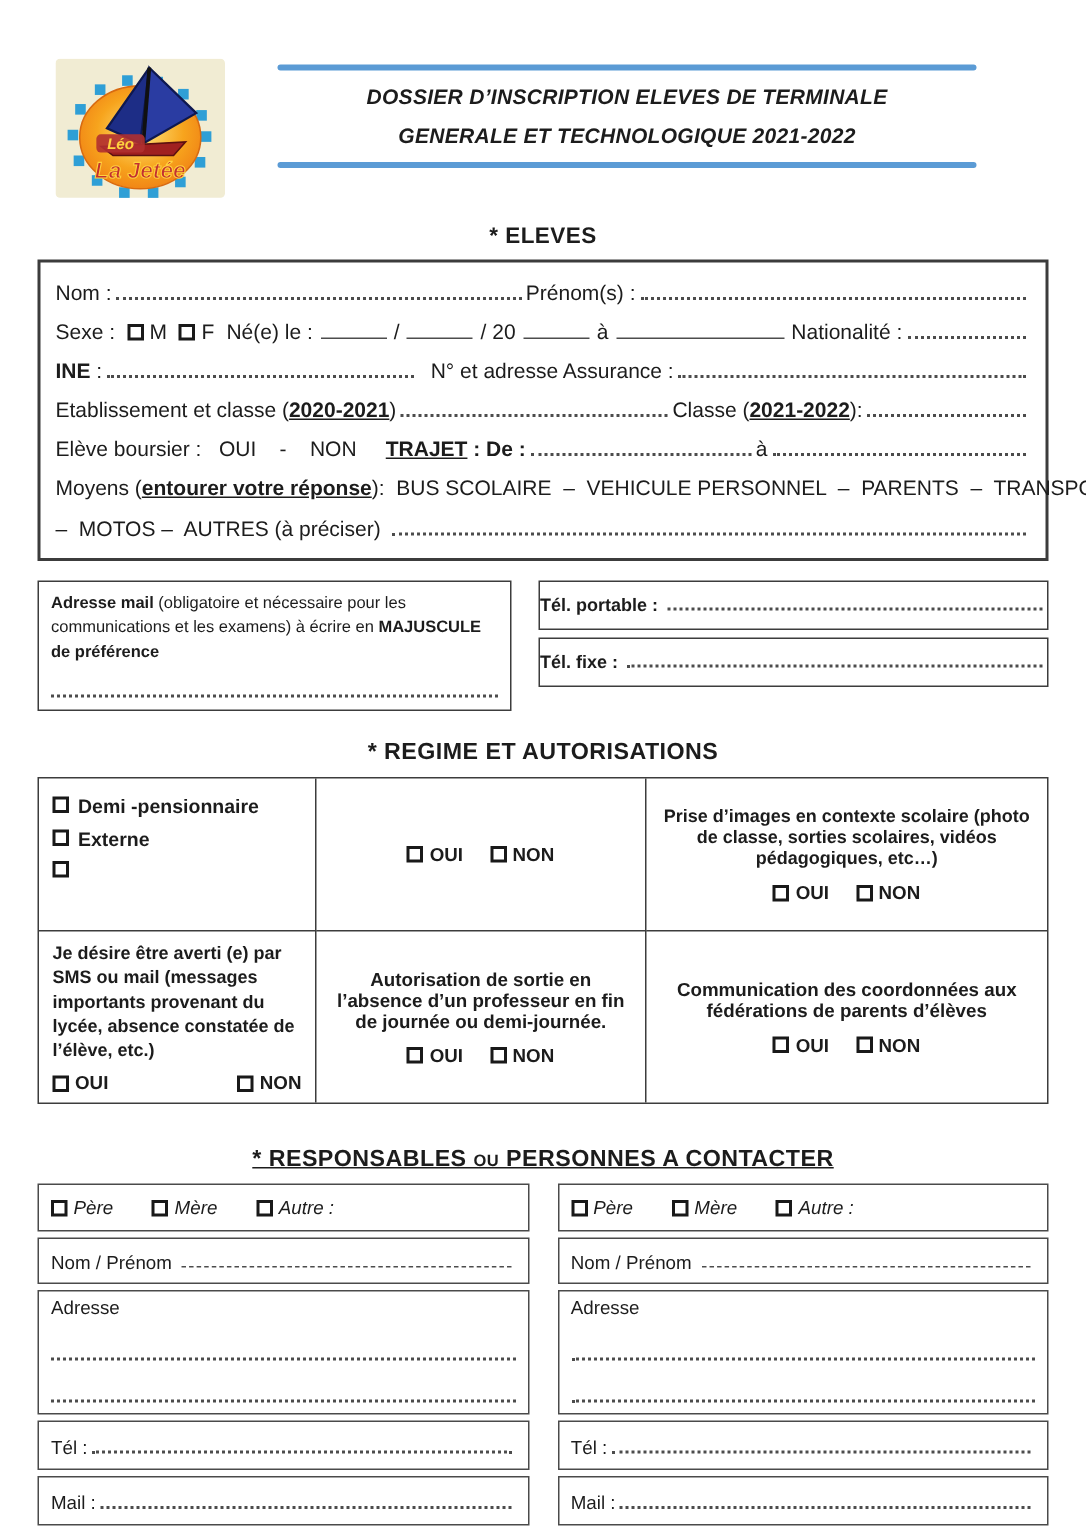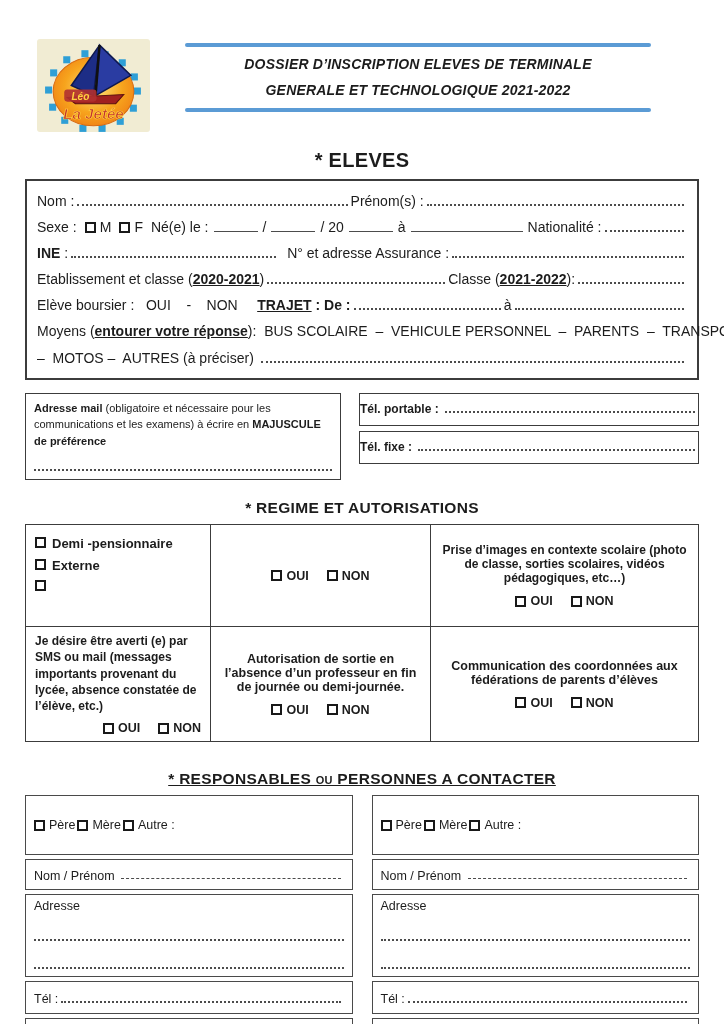--- a/index.html
+++ b/index.html
@@ -12,21 +12,21 @@
   
   .header { position: relative; height: 142px; }
   .logo { position: absolute; left: 37px; top: 39px; width: 113px; height: 93px; }
   .titleblock { position: absolute; left: 185px; top: 43px; width: 466px; }
   .rule { height: 4px; background: #5b9bd5; border-radius: 2px; }
   .titletext { text-align: center; font-weight: bold; font-style: italic;
     font-size: 14px; line-height: 1.85; padding: 5px 0 4px; letter-spacing: .2px; }
   
   .content { padding: 0 25px; }
   .sec-heading { text-align: center; font-weight: bold; font-size: 15.5px; letter-spacing:.3px; }
-  .sec-heading.eleves { font-size: 20px; margin: 7px 0 7px; }
+  .sec-heading.eleves { font-size: 15px; margin: 7px 0 7px; }
   .sec-heading.regime { margin: 19px 0 7px; }
   .sec-heading.resp { margin: 28px 0 7px; font-variant: small-caps; text-decoration: underline; }
   .b { font-weight: bold; }
   .bu { font-weight: bold; text-decoration: underline; }
   .lbl { white-space: pre; }
   .cb { width: 11px; height: 11px; border: 2px solid #191919; display: inline-block;
         flex: none; background: #fff; }
   .dots { flex: 1; border-bottom: 2px dotted #4c4c4c; margin: 0 3px 3px; min-width: 18px; }
   .dots.w205 { flex: none; width: 205px; }
   .dots.w178 { flex: none; width: 178px; }
@@ -53,29 +53,29 @@
   .acell:nth-child(3n) { border-right: none; }
   .acell.r2 { border-top: 1.6px solid #3c3c3c; }
   .acell.r1 { min-height: 101px; }
   .acell.r2 { min-height: 82px; }
   .acell.center { display: flex; flex-direction: column; justify-content: center;
                   align-items: center; gap: 9px; text-align: center; font-weight: bold; }
   .chk-item { display: flex; align-items: flex-start; gap: 6px; margin: 5px 0 6px;
               font-weight: bold; font-size: 13px; line-height: 1.2; }
   .chk-item .cb { margin-top: 1px; }
   .note { font-size: 9.5px; font-weight: bold; line-height: 1.3; }
-  .ouinon { display: flex; justify-content: flex-end; gap: 18px; font-weight: bold; }
+  .ouinon { display: flex; justify-content: space-between; gap: 18px; font-weight: bold; }
   .opt { display: inline-flex; align-items: center; gap: 4px; }
   .sms-text { font-weight: bold; font-size: 12px; line-height: 1.35; }
   .acell .ouinon.mt { margin-top: 7px; }
   
   .resp-row { display: flex; gap: 19px; margin-top: 2px; }
   .resp-box { flex: 1; display: flex; flex-direction: column; gap: 4px; }
   .strip { border: 1.6px solid #4a4a4a; padding: 4px 8px; font-size: 12.5px; }
-  .strip.head { display: flex; gap: 2px; align-items: center; padding: 22px 8px; }
+  .strip.head { display: flex; gap: 26px; align-items: center; padding: 8px 8px; font-style: italic; }
   .strip.np { display: flex; align-items: flex-end; padding: 9px 8px 6px; }
   .strip.addr { padding: 4px 8px 7px; }
   .strip.addr .dotline { margin-top: 13px; }
   .strip.simple { display: flex; align-items: flex-end; padding: 10px 8px 7px; }
 </style>
 </head>
 <body>
 
 <div class="page">
 

